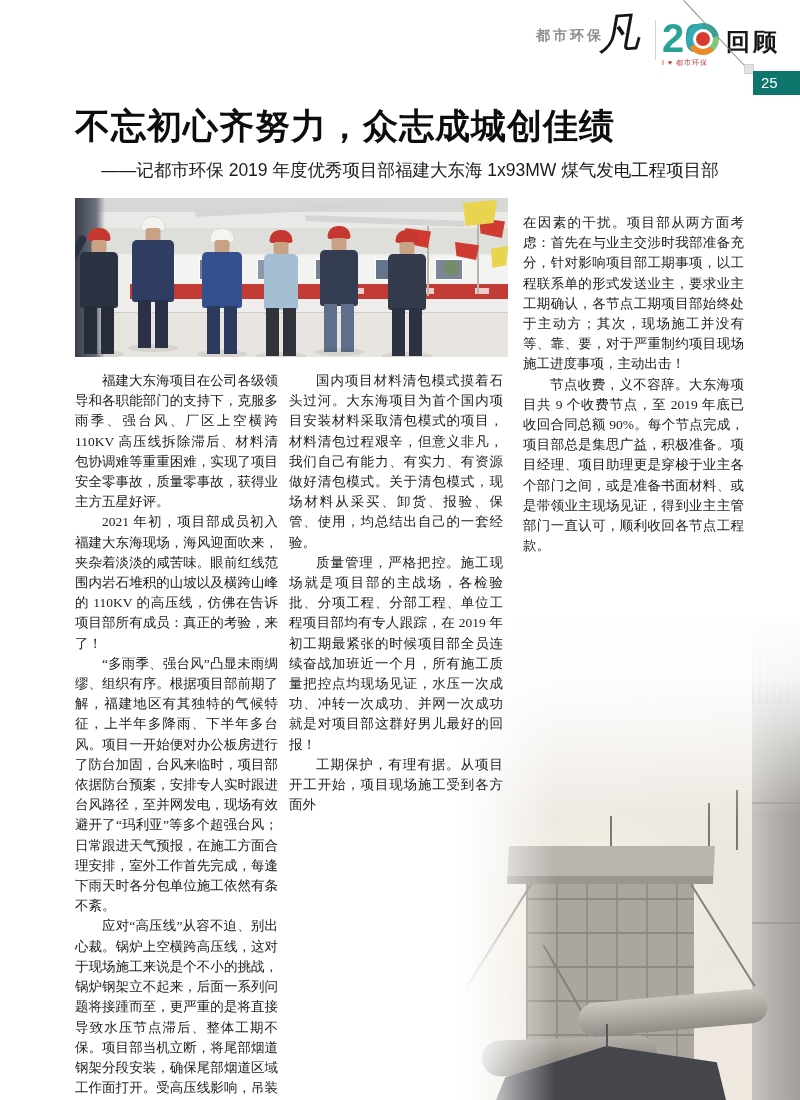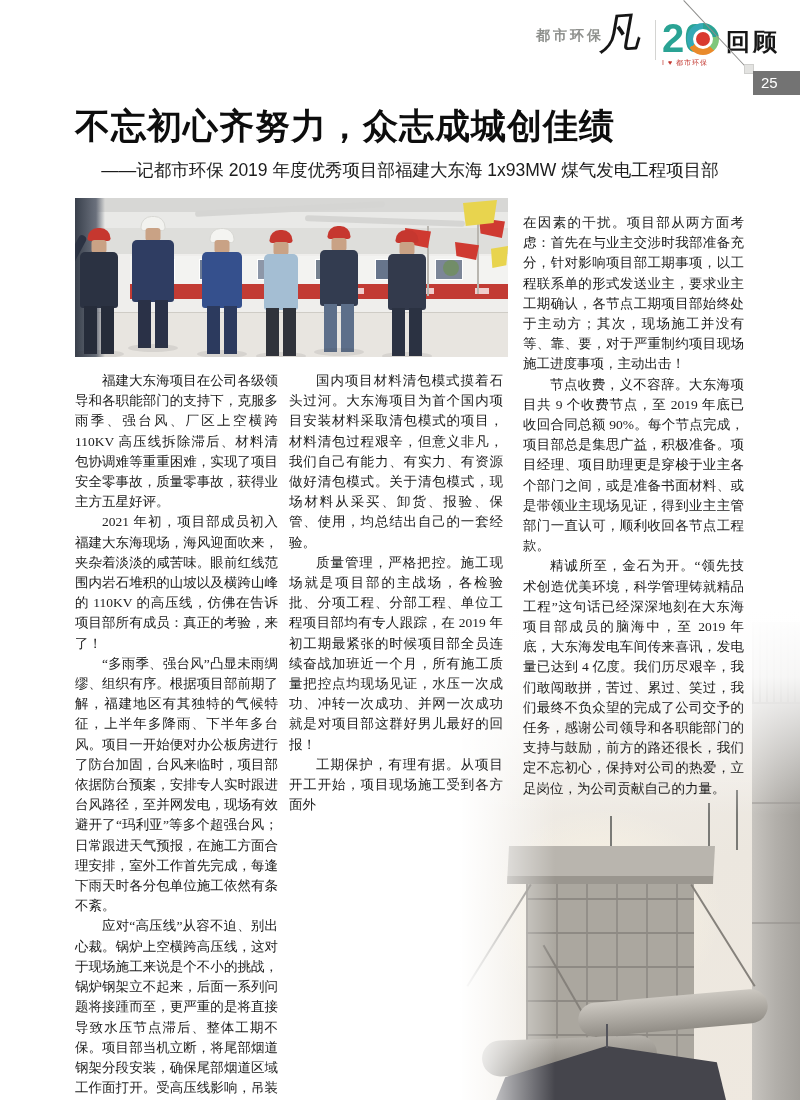--- a/index.html
+++ b/index.html
@@ -112,21 +112,21 @@
 <div class="hdr-div"></div>
 <div class="logo20">
   <span class="two">20</span>
   <span class="ring"></span>
   <span class="dot"></span>
 </div>
 <div class="tagline">I ♥ 都市环保</div>
 <div class="section">回顾</div>
 <div class="diag"></div>
 <div class="cornersq"></div>
-<div class="pagebox" style="background:#737373;">
+<div class="pagebox" style="background:#0f766e;">
   <span class="num">25</span>
 </div>
 
 <div class="title">不忘初心齐努力，众志成城创佳绩</div>
 <div class="subtitle">——记都市环保 2019 年度优秀项目部福建大东海 1x93MW 煤气发电工程项目部</div>
 
 <div class="photo1">
   <div class="beam"></div>
   <div class="pipe" style="left:120px;top:8px;width:190px;transform:rotate(-3deg);"></div>
   <div class="pipe" style="left:230px;top:20px;width:160px;transform:rotate(2deg);"></div>
@@ -239,14 +239,13 @@
     <p class="para">应对“高压线”从容不迫、别出心裁。锅炉上空横跨高压线，这对于现场施工来说是个不小的挑战，锅炉钢架立不起来，后面一系列问题将接踵而至，更严重的是将直接导致水压节点滞后、整体工期不保。项目部当机立断，将尾部烟道钢架分段安装，确保尾部烟道区域工作面打开。受高压线影响，吊装大板梁时，高压线安全</p>
   </div>
 <div class="col col2">
     <p class="para">国内项目材料清包模式摸着石头过河。大东海项目为首个国内项目安装材料采取清包模式的项目，材料清包过程艰辛，但意义非凡，我们自己有能力、有实力、有资源做好清包模式。关于清包模式，现场材料从采买、卸货、报验、保管、使用，均总结出自己的一套经验。</p>
     <p class="para">质量管理，严格把控。施工现场就是项目部的主战场，各检验批、分项工程、分部工程、单位工程项目部均有专人跟踪，在 2019 年初工期最紧张的时候项目部全员连续奋战加班近一个月，所有施工质量把控点均现场见证，水压一次成功、冲转一次成功、并网一次成功就是对项目部这群好男儿最好的回报！</p>
     <p class="para">工期保护，有理有据。从项目开工开始，项目现场施工受到各方面外</p>
   </div>
 <div class="col col3">
     <p class="para cont">在因素的干扰。项目部从两方面考虑：首先在与业主交涉时我部准备充分，针对影响项目部工期事项，以工程联系单的形式发送业主，要求业主工期确认，各节点工期项目部始终处于主动方；其次，现场施工并没有等、靠、要，对于严重制约项目现场施工进度事项，主动出击！</p>
     <p class="para">节点收费，义不容辞。大东海项目共 9 个收费节点，至 2019 年底已收回合同总额 90%。每个节点完成，项目部总是集思广益，积极准备。项目经理、项目助理更是穿梭于业主各个部门之间，或是准备书面材料、或是带领业主现场见证，得到业主主管部门一直认可，顺利收回各节点工程款。</p>
-    <p class="para">精诚所至，金石为开。“领先技术创造优美环境，科学管理铸就精品工程”这句话已经深深地刻在大东海项目部成员的脑海中，至 2019 年底，大东海发电车间传来喜讯，发电量已达到 4 亿度。我们历尽艰辛，我们敢闯敢拼，苦过、累过、笑过，我们最终不负众望的完成了公司交予的任务，感谢公司领导和各职能部门的支持与鼓励，前方的路还很长，我们定不忘初心，保持对公司的热爱，立足岗位，为公司贡献自己的力量。</p>
   </div>
 
 </body></html>

